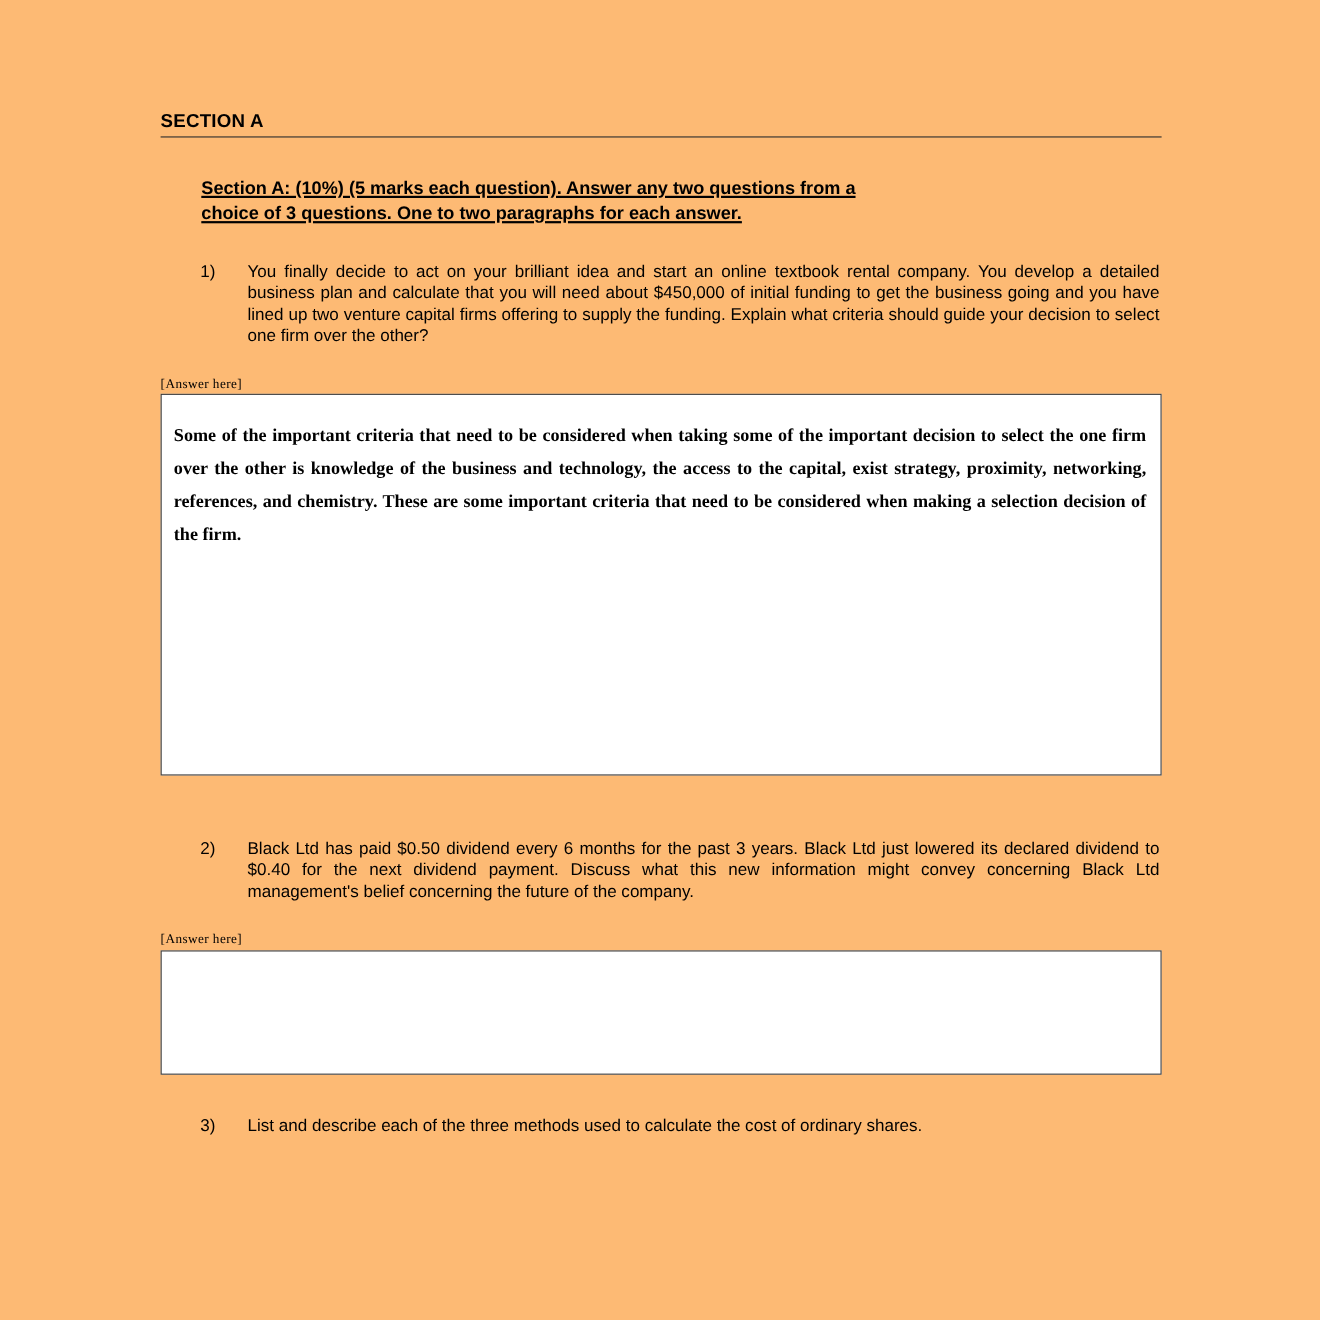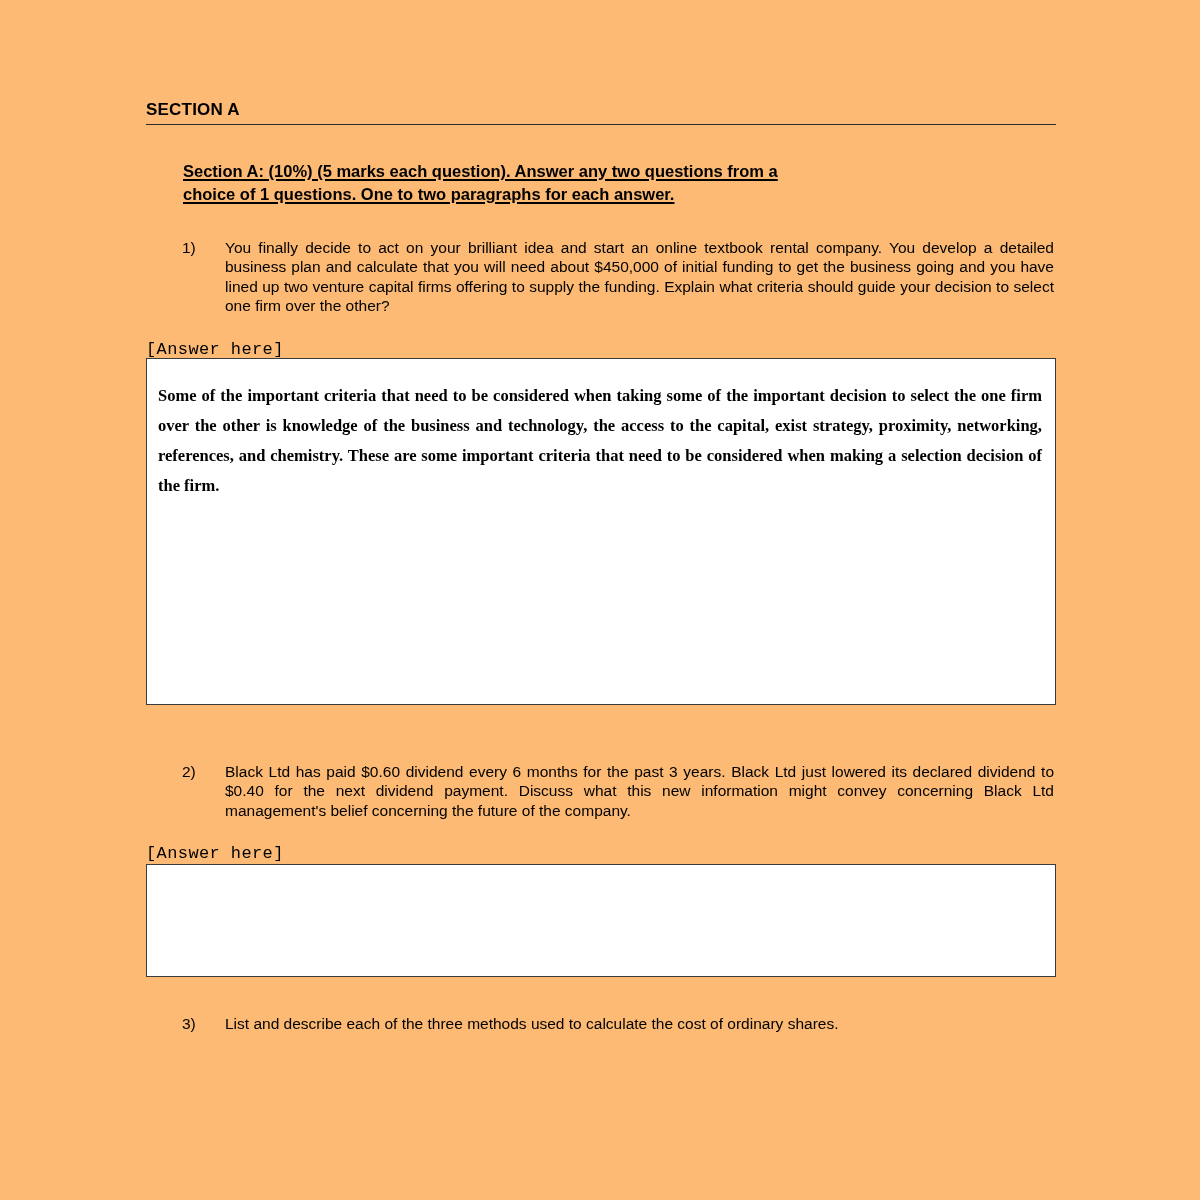--- a/index.html
+++ b/index.html
@@ -79,22 +79,22 @@
   }
 
   #question-1 { left: 182px; top: 238px; width: 872px; }
   #question-2 { left: 182px; top: 762px; width: 872px; }
   #question-3 { left: 182px; top: 1014px; width: 872px; }
 
   
   .answer-label {
     position: absolute;
     left: 146px;
-    font-family: Liberation Mono, monospace;
-    font-size: 17px;
+    font-family: Liberation Serif, serif;
+    font-size: 12px;
     line-height: 17px;
     letter-spacing: 0.4px;
     white-space: nowrap;
   }
   #answer-label-1 { top: 341px; }
   #answer-label-2 { top: 845px; }
 
   
   .answer-box {
     position: absolute;
@@ -129,37 +129,37 @@
 </style>
 </head>
 <body>
 
 <div class="page">
 
   <div class="section-title">SECTION A</div>
 
   <div class="instructions">
     <span>Section A: (10%) (5 marks each question). Answer any two questions from a</span>
-    <span class="ln2">choice of 1 questions. One to two paragraphs for each answer.</span>
+    <span class="ln2">choice of 3 questions. One to two paragraphs for each answer.</span>
   </div>
 
   <div class="question" id="question-1">
     <span class="marker">1)</span>
     <span class="qtext">You finally decide to act on your brilliant idea and start an online textbook rental company. You develop a detailed business plan and calculate that you will need about $450,000 of initial funding to get the business going and you have lined up two venture capital firms offering to supply the funding. Explain what criteria should guide your decision to select one firm over the other?</span>
   </div>
 
   <div class="answer-label" id="answer-label-1">[Answer here]</div>
 
   <div class="answer-box" id="answer-box-1">
     <p class="answer-text">Some of the important criteria that need to be considered when taking some of the important decision to select the one firm over the other is knowledge of the business and technology, the access to the capital, exist strategy, proximity, networking, references, and chemistry. These are some important criteria that need to be considered when making a selection decision of the firm.</p>
   </div>
 
   <div class="question" id="question-2">
     <span class="marker">2)</span>
-    <span class="qtext">Black Ltd has paid $0.60 dividend every 6 months for the past 3 years. Black Ltd just lowered its declared dividend to $0.40 for the next dividend payment. Discuss what this new information might convey concerning Black Ltd management's belief concerning the future of the company.</span>
+    <span class="qtext">Black Ltd has paid $0.50 dividend every 6 months for the past 3 years. Black Ltd just lowered its declared dividend to $0.40 for the next dividend payment. Discuss what this new information might convey concerning Black Ltd management's belief concerning the future of the company.</span>
   </div>
 
   <div class="answer-label" id="answer-label-2">[Answer here]</div>
 
   <div class="answer-box" id="answer-box-2">
     <p class="answer-text"></p>
   </div>
 
   <div class="question" id="question-3">
     <span class="marker">3)</span>

